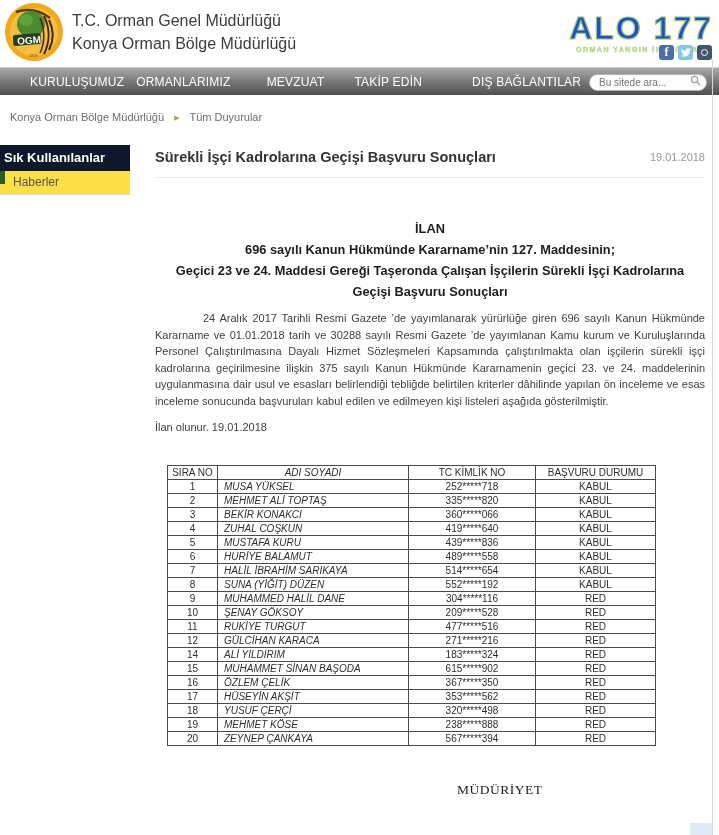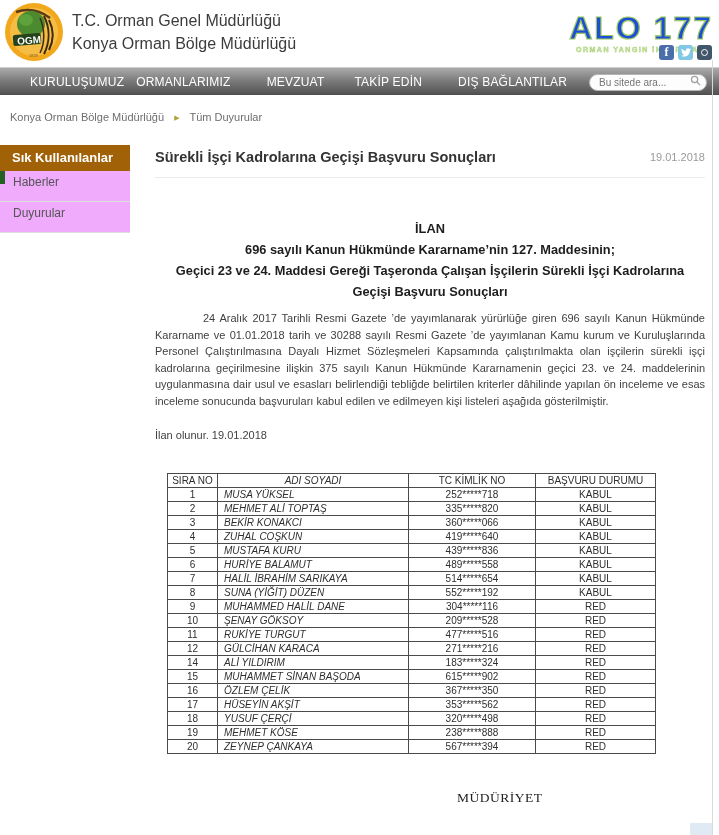--- a/index.html
+++ b/index.html
@@ -35,59 +35,59 @@
   
   .nav {
     height:28px; display:flex; align-items:center; padding:0 8px 0 30px;
     background:linear-gradient(#ababab, #7d7d7d 45%, #545454 95%, #4a4a4a);
     border-top:1px solid #cfcfcf;
   }
   .nav-item { color:#fff; font-size:12px; letter-spacing:.2px; cursor:pointer; white-space:nowrap; }
   .nav-item:nth-child(1){ margin-right:12px; }
   .nav-item:nth-child(2){ margin-right:36px; }
   .nav-item:nth-child(3){ margin-right:30px; }
-  .nav-item:nth-child(4){ margin-right:36px; }
+  .nav-item:nth-child(4){ margin-right:50px; }
   .search-wrap { margin-left:auto; position:relative; margin-right:4px; }
   .search-wrap input {
     width:118px; height:17px; border:1px solid #b5b5b5; border-radius:9px;
     font-size:10px; padding:0 18px 0 9px; color:#666; outline:none;
     font-family:"Liberation Sans", sans-serif; background:#fdfdfd;
   }
   .mag-icon { position:absolute; right:6px; top:3px; width:11px; height:11px; cursor:pointer; }
 
   
   .breadcrumb { height:50px; padding:16px 0 0 10px; font-size:11px; color:#6e6e6e; }
   .crumb-link { cursor:pointer; }
   .crumb-sep { color:#b0a23b; font-size:7px; margin:0 7px; vertical-align:1px; }
 
   
   .layout-row { display:flex; align-items:flex-start; }
   .sidebar { width:130px; flex:0 0 130px; position:relative; }
-  .side-title { background:#a16207; color:#fff; font-size:13px; font-weight:bold; padding:5px 12px 6px; }
+  .side-title { background:#0f172a; color:#fff; font-size:13px; font-weight:bold; padding:5px 4px 6px; }
   .side-accent { position:absolute; left:0; top:26px; width:5px; height:13px; background:#236023; }
   .side-item {
-    font-size:12px; color:#555; background:#f0abfc; cursor:pointer;
-    border-bottom:1px solid #ddd; padding:4px 8px 12px 13px;
+    font-size:12px; color:#555; background:#fde047; cursor:pointer;
+    border-bottom:1px solid #ddd; padding:4px 8px 5px 13px;
   }
   .side-item:first-of-type { border-top:2px solid #fff; }
 
   .main { flex:1; padding:0 14px 0 25px; min-width:0; }
   .title-row {
     display:flex; justify-content:space-between; align-items:flex-start;
     padding:4px 0 12px; border-bottom:1px solid #ececec;
   }
   .page-title { font-size:14.5px; font-weight:bold; color:#333; }
   .pub-date { font-size:11px; color:#9a9a9a; padding-top:2px; }
 
   .notice { margin-top:40px; text-align:center; font-size:12.8px; font-weight:bold; color:#1d1d1d; line-height:21px; }
   .para {
     margin-top:8px; font-size:11px; color:#3f3f3f; line-height:16.5px;
     text-align:justify; text-indent:48px;
   }
-  .announce-line { margin-top:20px; font-size:11px; color:#3f3f3f; }
+  .announce-line { margin-top:12px; font-size:11px; color:#3f3f3f; }
 
   table.results { border-collapse:collapse; margin:32px 0 0 12px; table-layout:fixed; }
   .results th, .results td {
     border:1px solid #4a4a4a; font-size:10px; font-weight:normal; color:#2e2e2e;
     text-align:center; height:14px; padding:0 3px; line-height:12px; white-space:nowrap; overflow:hidden;
   }
   .results .c0 { width:50px; } .results .c1 { width:191px;font-style:italic; }
   .results .c2 { width:127px; } .results .c3 { width:120px; }
   .results td.left { text-align:left; padding-left:6px; }
 
@@ -159,21 +159,20 @@
   <span class="crumb-link">Konya Orman Bölge Müdürlüğü</span>
   <span class="crumb-sep">▶</span>
   <span>Tüm Duyurular</span>
 </div>
 
 <div class="layout-row">
   <aside class="sidebar">
     <div class="side-title">Sık Kullanılanlar</div>
     <div class="side-accent"></div>
     <div class="side-item">Haberler</div>
-    <div class="side-item">Duyurular</div>
   </aside>
 
   <main class="main">
     <div class="title-row">
       <span class="page-title">Sürekli İşçi Kadrolarına Geçişi Başvuru Sonuçları</span>
       <span class="pub-date">19.01.2018</span>
     </div>
 
     <div class="notice">
       <div>İLAN</div>

